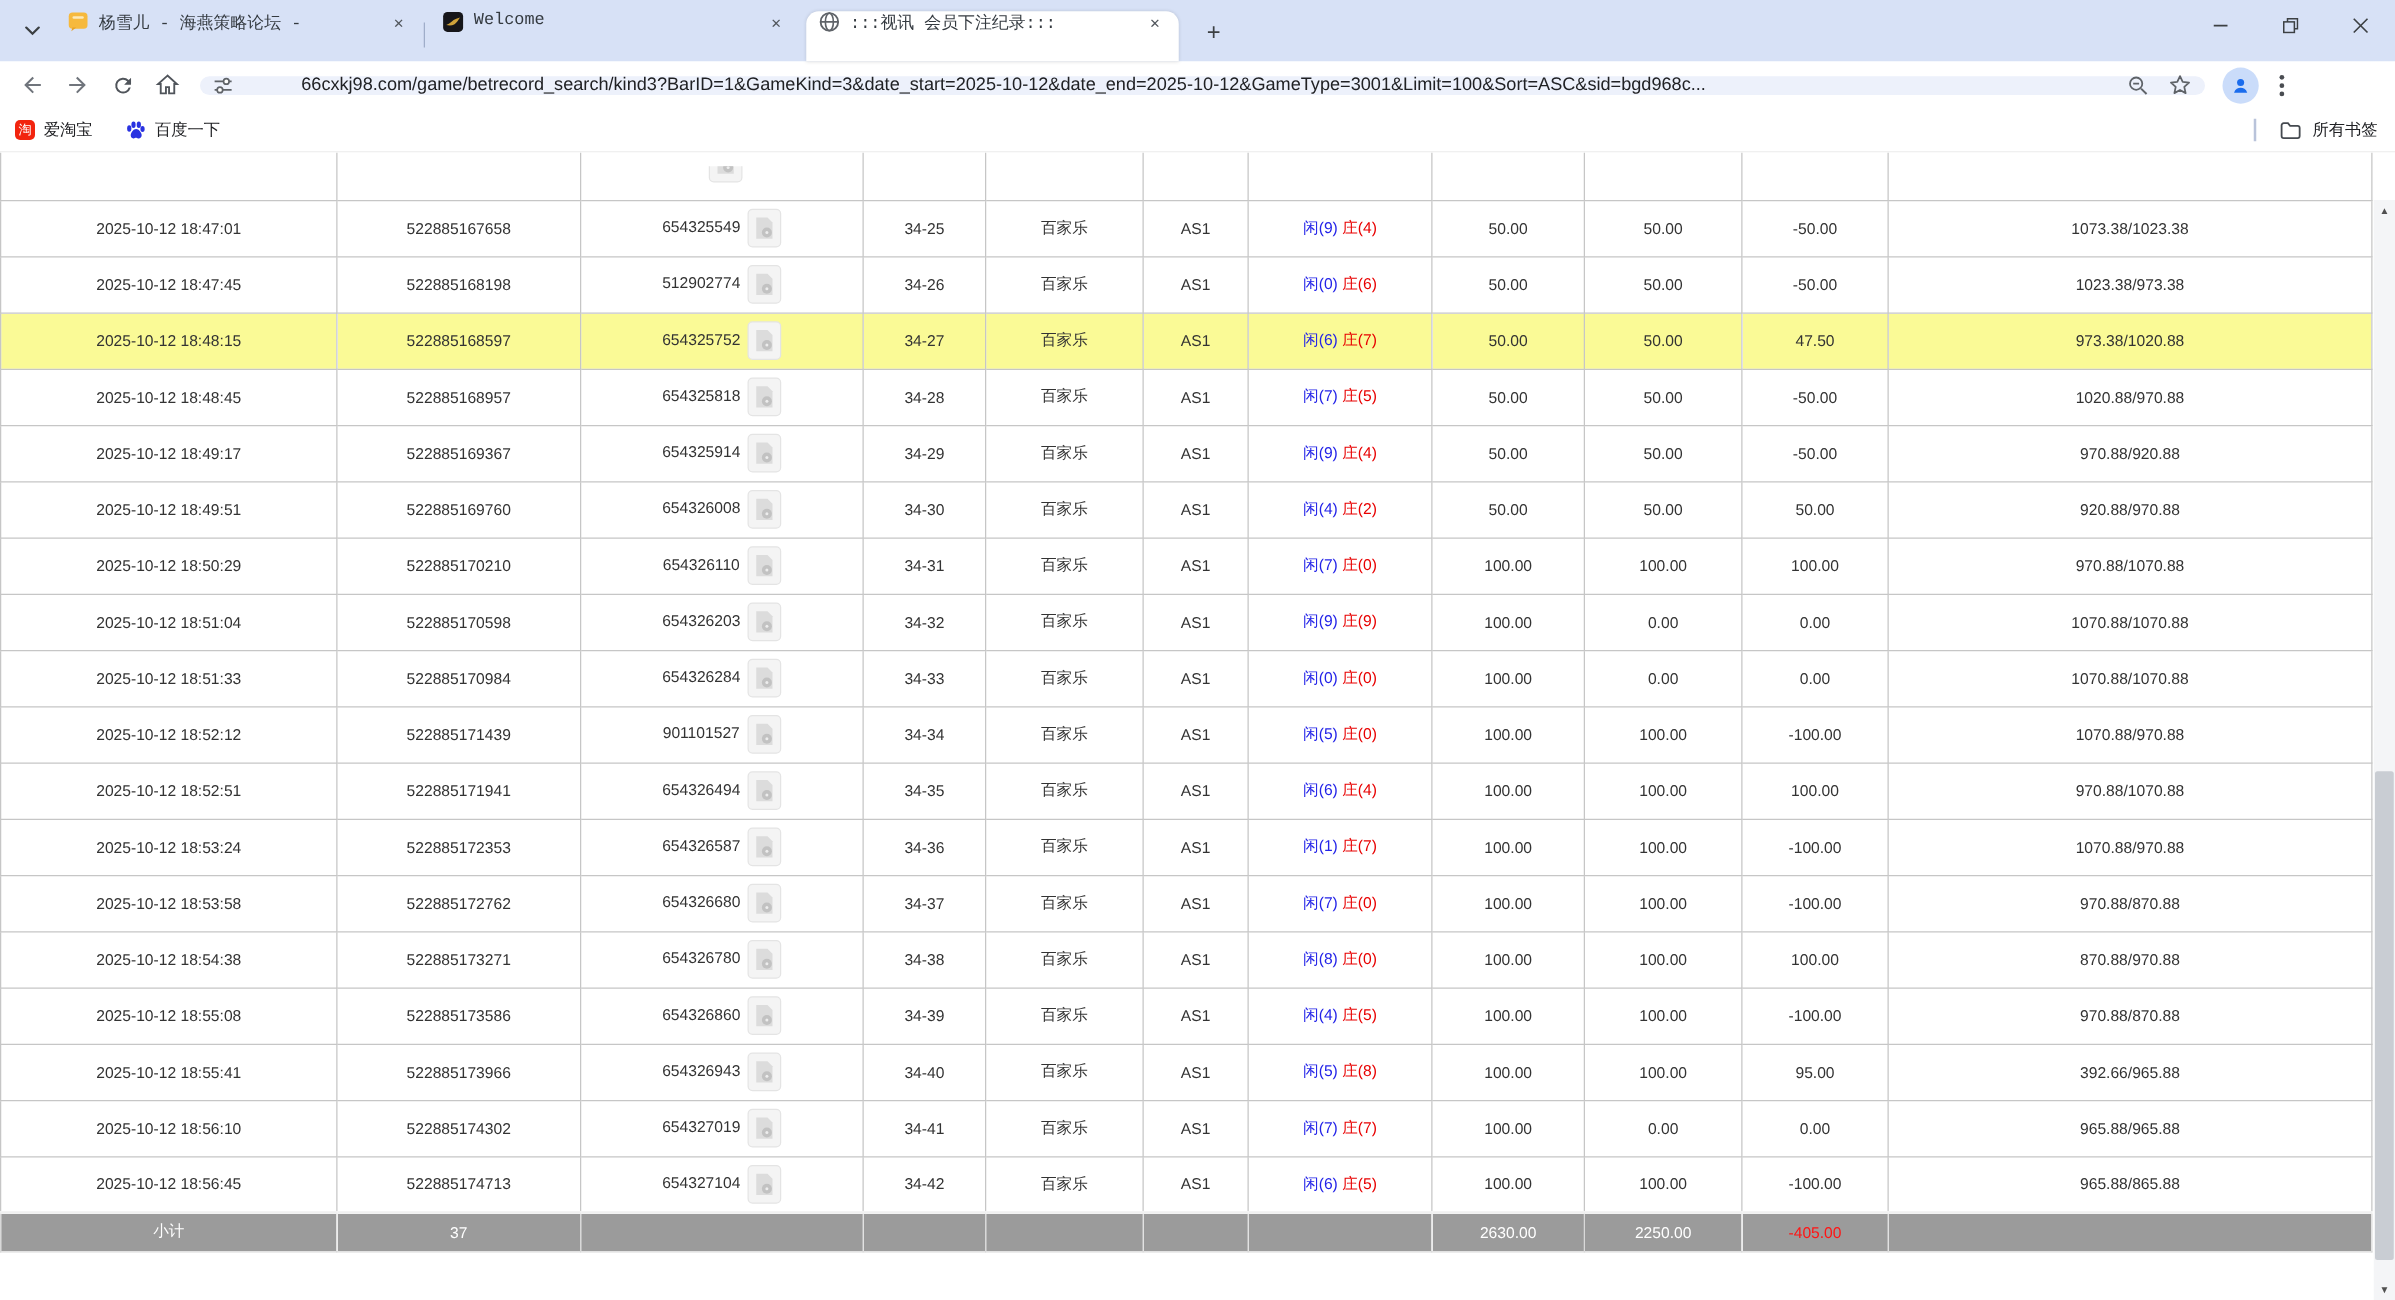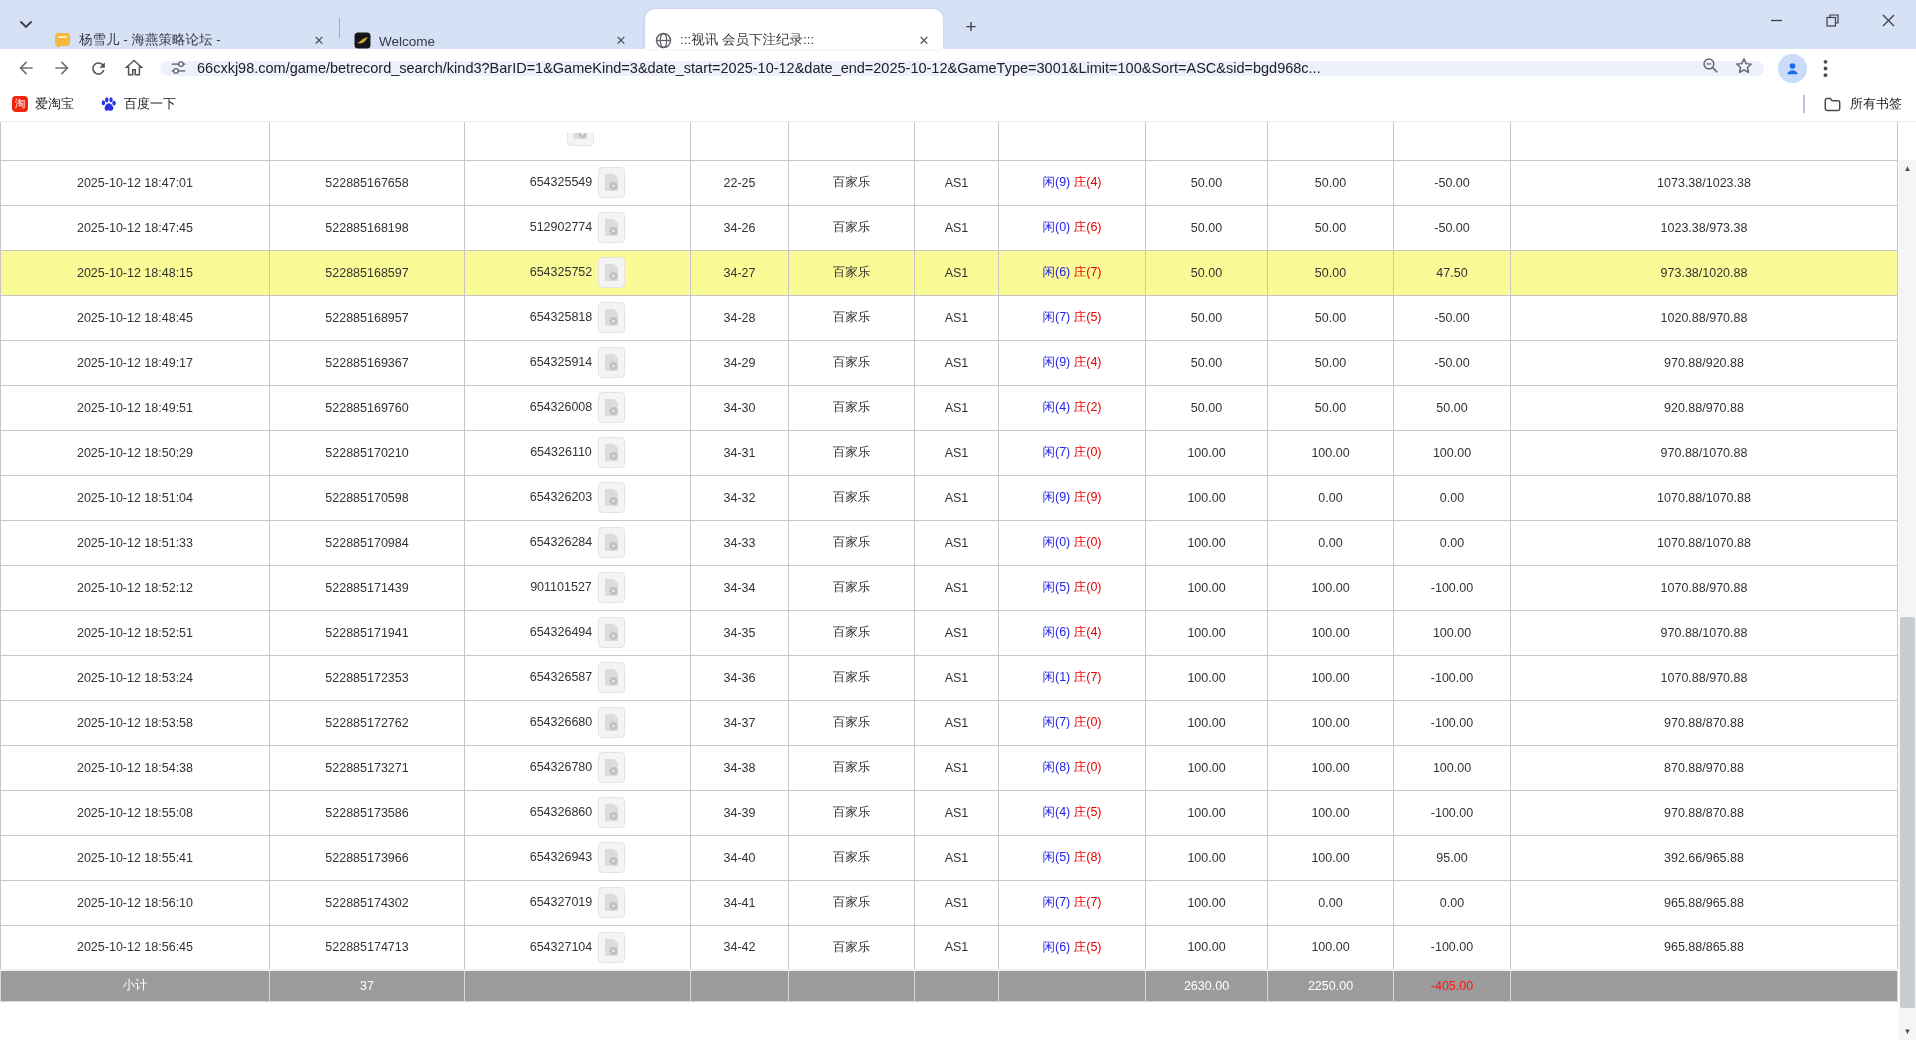--- a/index.html
+++ b/index.html
@@ -7,35 +7,35 @@
     --player-blue:#2323e8; --banker-red:#e80000; --amount-blue:#2b6ce6;
     --border:#c6c6c6;
   }
   *{margin:0;padding:0;box-sizing:border-box;}
   html,body{width:1916px;height:1040px;overflow:hidden;}
   body{font-family:"Liberation Sans",sans-serif;background:#fff;}
 
   
   .tabstrip{height:49px;background:#d7e1f6;position:relative;display:flex;align-items:flex-end;}
   .tab-chevron{position:absolute;left:12px;top:14px;width:28px;height:22px;display:flex;align-items:center;justify-content:center;cursor:pointer;}
-  .tab{position:absolute;top:9px;height:40px;display:flex;align-items:flex-end;padding:0 10px;font-size:13.5px;color:#343a40;}
+  .tab{position:absolute;top:9px;height:40px;display:flex;align-items:flex-start;padding:0 10px;font-size:13.5px;color:#343a40;font-family:Liberation Mono, monospace;}
   .tab .tab-title{flex:1;white-space:nowrap;overflow:hidden;text-overflow:ellipsis;margin:0 8px;}
   .tab-close{width:18px;height:18px;display:flex;align-items:center;justify-content:center;font-size:13px;color:#51565c;cursor:pointer;}
   .tab1{left:44px;width:294px;}
   .tab2{left:344px;width:296px;}
   .tab-divider{position:absolute;top:18px;width:1px;height:20px;background:#9fadc9;}
   .tab.active{background:#fff;border-radius:10px 10px 0 0;top:9px;height:40px;box-shadow:0 0 3px rgba(0,0,0,.12);}
   .tab3{left:645px;width:298px;}
   .newtab-btn{position:absolute;left:958px;top:14px;width:26px;height:26px;display:flex;align-items:center;justify-content:center;font-size:19px;color:#3c4043;cursor:pointer;}
   .win-controls{position:absolute;right:0;top:0;height:40px;display:flex;}
   .win-btn{width:56px;height:40px;display:flex;align-items:center;justify-content:center;cursor:pointer;}
 
   .toolbar{height:38px;background:#fff;display:flex;align-items:center;padding:0 8px;}
   .nav-btn{width:36px;height:32px;display:flex;align-items:center;justify-content:center;cursor:pointer;}
-  .omnibox{flex:0 0 auto;width:1604px;height:15px;margin-left:8px;background:#edf1fb;border-radius:15px;display:flex;align-items:flex-end;padding:0 10px;}
+  .omnibox{flex:0 0 auto;width:1604px;height:15px;margin-left:8px;background:#edf1fb;border-radius:15px;display:flex;align-items:center;padding:0 10px;gap:44px;}
   .omni-url{flex:1;font-size:14.5px;color:#202124;white-space:nowrap;overflow:hidden;margin-left:10px;}
   .omni-right{display:flex;align-items:center;gap:14px;margin-left:8px;}
   .toolbar-right{display:flex;align-items:center;gap:16px;margin-left:14px;}
   .avatar{width:29px;height:29px;border-radius:50%;background:#cadcfa;display:flex;align-items:center;justify-content:center;cursor:pointer;}
 
   .bookmarks{height:35px;background:#fff;display:flex;align-items:center;padding:0 12px;border-bottom:1px solid #ececec;position:relative;}
   .bm-item{display:flex;align-items:center;gap:7px;margin-right:26px;font-size:13px;color:#202124;cursor:pointer;}
   .bm-right{position:absolute;right:14px;display:flex;align-items:center;gap:9px;font-size:13px;color:#202124;cursor:pointer;}
   .bm-vdiv{width:2px;height:18px;background:#b9c3da;margin-right:10px;}
   .tb-icon{width:16px;height:16px;border-radius:4px;background:#f2240e;color:#fff;font-size:10.5px;display:flex;align-items:center;justify-content:center;}
@@ -254,21 +254,21 @@
     <tr class="row">
           <td>2025-10-12 18:47:01</td>
           <td>522885167658</td>
           <td><span>654325549</span><span class="vbtn">
               <svg width="17" height="19" viewBox="0 0 17 19">
                 <path d="M2 1h9l4 4v13H2z" fill="#dcdcdc"></path>
                 <circle cx="10.5" cy="13" r="4" fill="#c2c2c2"></circle>
                 <circle cx="10.5" cy="13" r="1.2" fill="#ededed"></circle>
               </svg>
             </span></td>
-          <td>22-25</td>
+          <td>34-25</td>
           <td>百家乐</td>
           <td>AS1</td>
           <td><span class="pl">闲(9)</span> <span class="bk">庄(4)</span></td>
           <td class="amt">50.00</td>
           <td>50.00</td>
           <td class="neg">-50.00</td>
           <td>1073.38/1023.38</td>
         </tr>
         <tr class="row">
           <td>2025-10-12 18:47:45</td>

